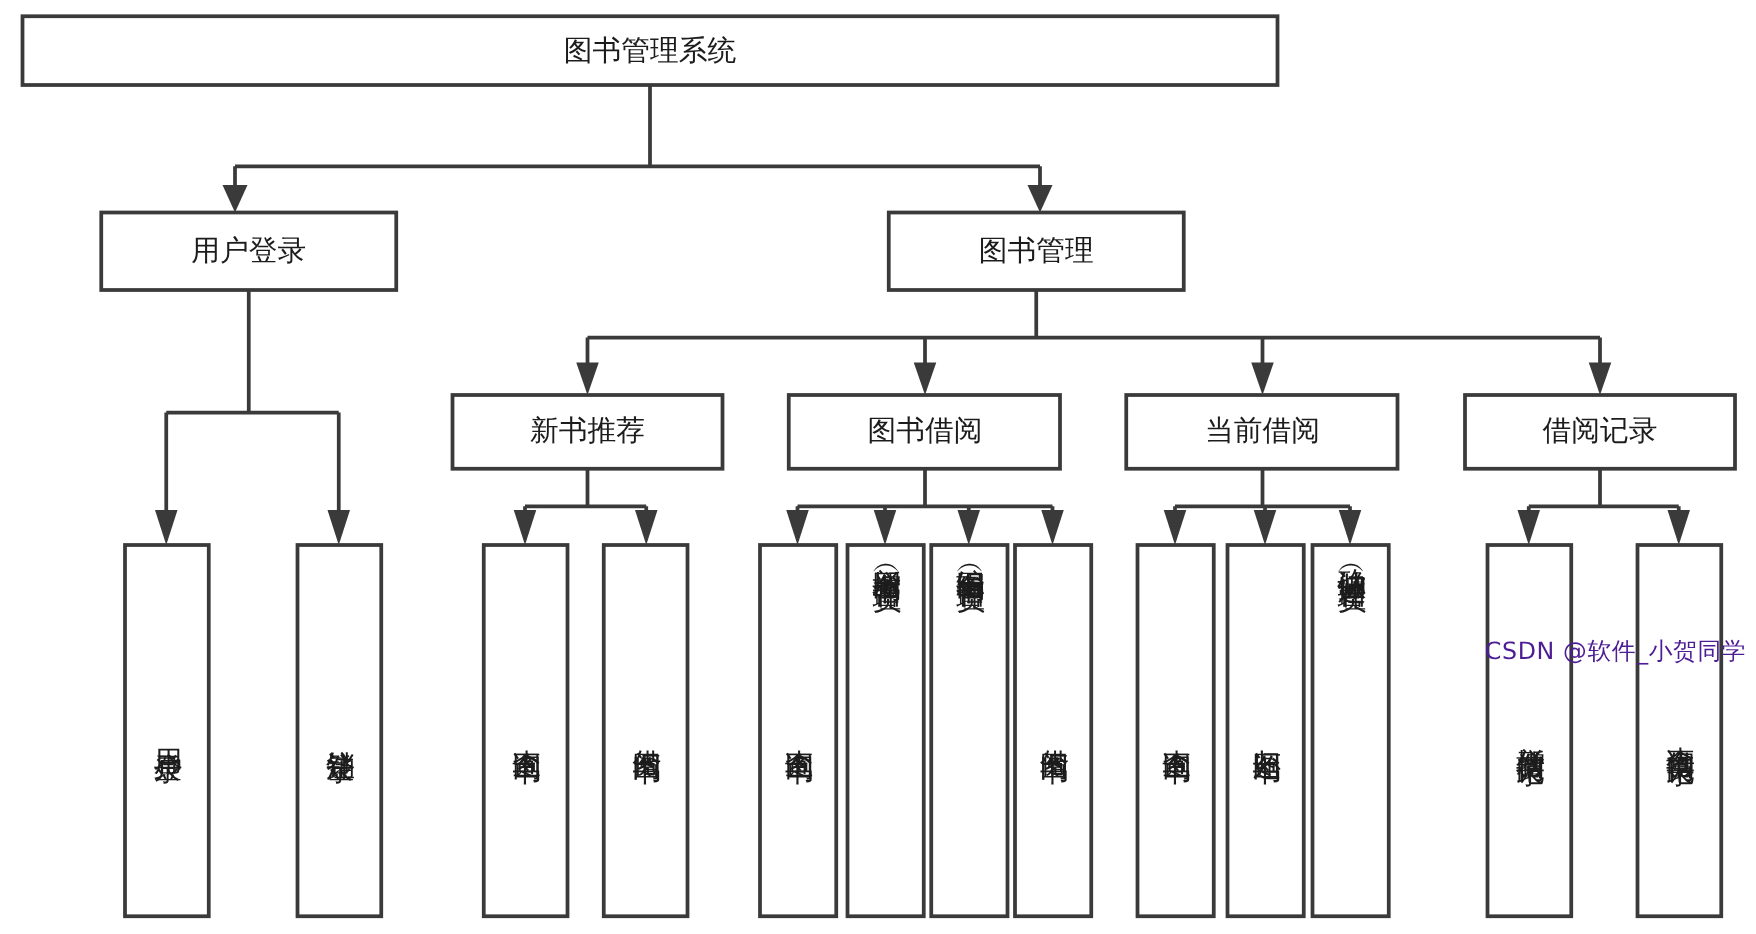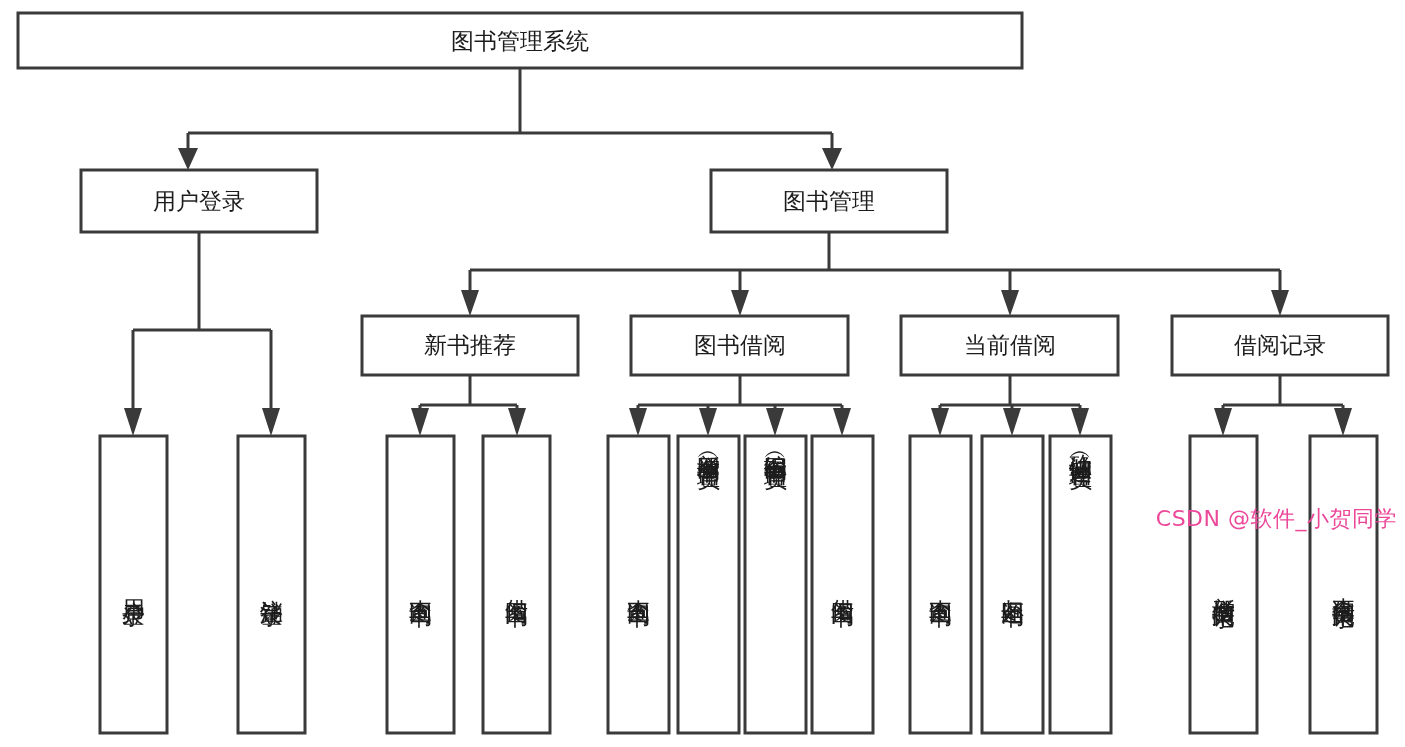--- a/index.html
+++ b/index.html
@@ -71,22 +71,22 @@
     letter-spacing: 2px;
     color: #1c1c1c;
     white-space: nowrap;
     text-align: center;
   }
   .watermark {
     position: absolute;
     right: 8px;
     bottom: 6px;
     font-family: "DejaVu Sans", "Liberation Sans", sans-serif;
-    font-size: 22px;
-    color: #ec4899;
+    font-size: 19px;
+    color: #4c1d95;
     letter-spacing: 0.5px;
     user-select: none;
     white-space: nowrap;
   }
 </style>
 </head>
 <body>
 
 <div id="diagram-root">
 

